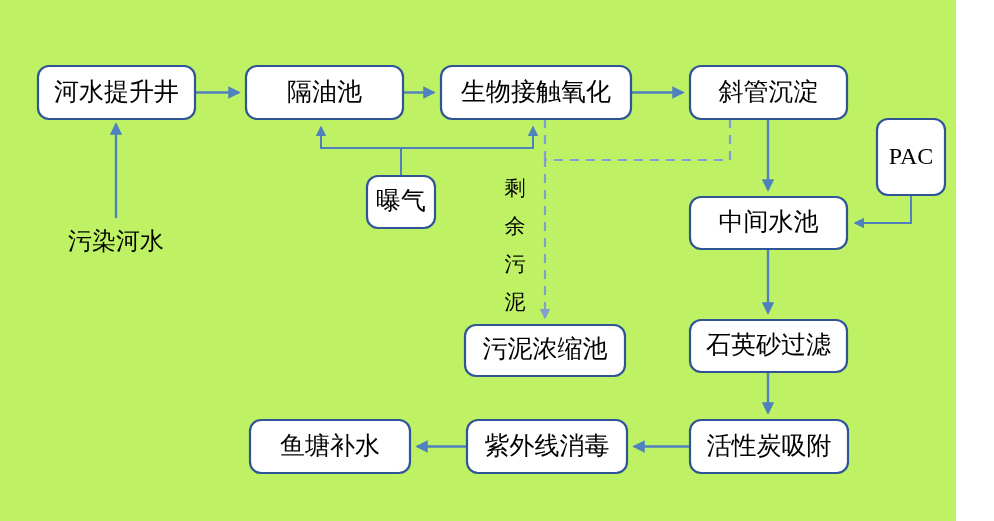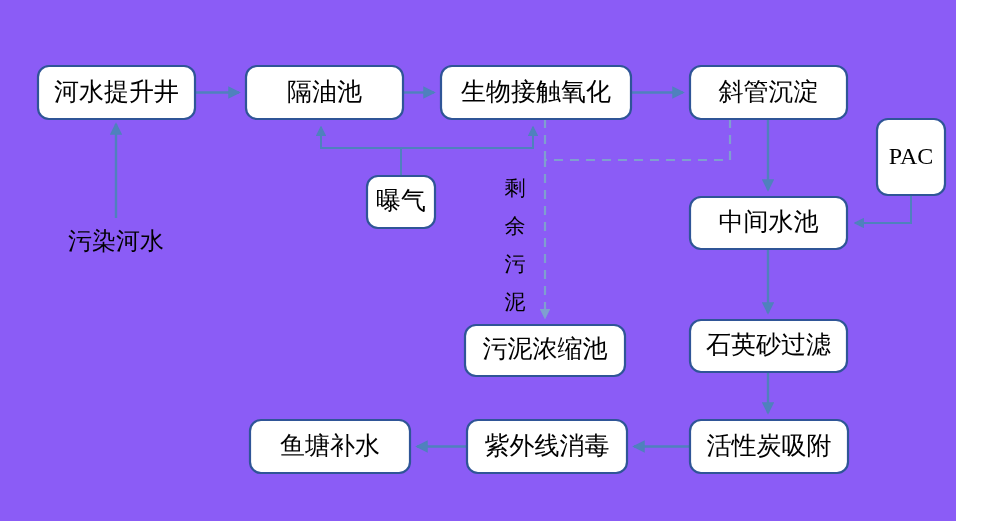--- a/index.html
+++ b/index.html
@@ -8,21 +8,21 @@
     padding: 0;
     background: #ffffff;
   }
   body {
     font-family: "Liberation Sans", sans-serif;
   }
   #canvas {
     position: relative;
     width: 956px;
     height: 521px;
-    background: #8b5cf6;
+    background: #bef264;
     overflow: hidden;
   }
   svg#flow {
     position: absolute;
     left: 0;
     top: 0;
     width: 994px;
     height: 521px;
   }
   .node-rect {

